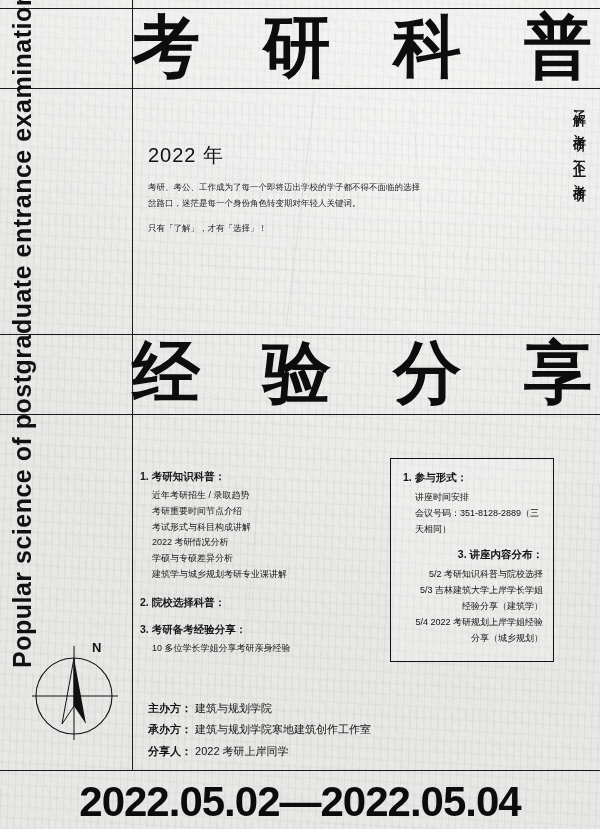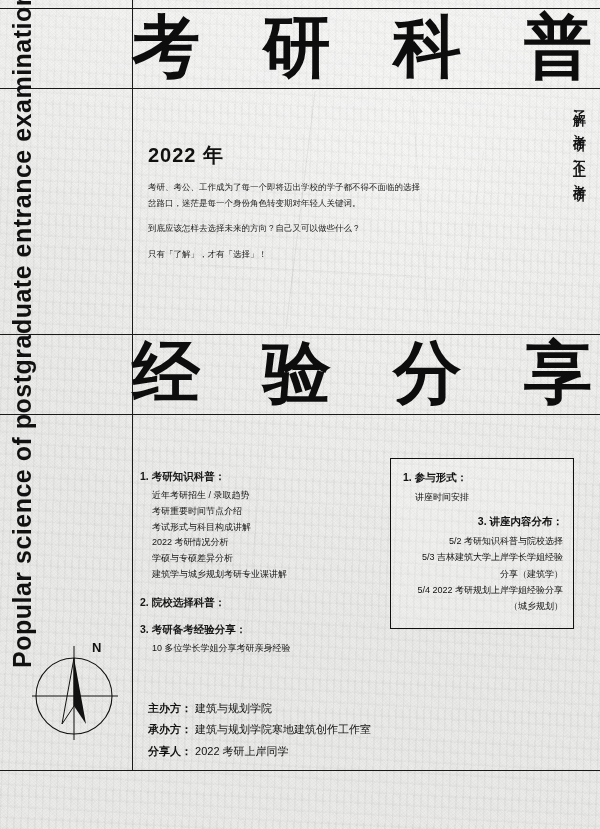--- a/index.html
+++ b/index.html
@@ -91,21 +91,21 @@
     letter-spacing: 4px;
     line-height: 1.1;
     color: #151515;
     white-space: nowrap;
   }
 
   
   #year {
     position: absolute;
     left: 148px; top: 142px;
-    font-size: 20px; font-weight: bold;
+    font-size: 20px; font-weight: normal;
     letter-spacing: 1px;
   }
   #intro {
     position: absolute;
     left: 148px; top: 180px;
     width: 280px;
     font-size: 8.5px;
     line-height: 1.85;
     color: #1b1b1b;
   }
@@ -121,21 +121,21 @@
     color: #161616;
   }
   .ag-item { margin-bottom: 13px; }
   .ag-head { font-weight: bold; font-size: 10.5px; margin-bottom: 4px; }
   .ag-sub { line-height: 1.75; padding-left: 12px; }
 
   
   #infobox {
     position: absolute;
     left: 390px; top: 458px;
-    width: 184px;
+    width: 164px;
     border: 1px solid #111;
     padding: 12px 10px 14px 12px;
     font-size: 9px;
     background: rgba(255,255,255,0.18);
   }
   .ib-item { margin-bottom: 10px; }
   .ib-item:last-child { margin-bottom: 0; text-align: right; }
   .ib-head { font-weight: bold; font-size: 10.5px; margin-bottom: 4px; }
   .ib-sub { line-height: 1.8; padding-left: 12px; }
 
@@ -194,21 +194,20 @@
     <span>研</span>
     <span>科</span>
     <span>普</span>
   </div>
 
   <div class="rtext">了解、考研、不止、考研、</div>
 
   <div id="year">2022 年</div>
   <div id="intro">
     <p>考研、考公、工作成为了每一个即将迈出学校的学子都不得不面临的选择岔路口，迷茫是每一个身份角色转变期对年轻人关键词。</p>
-    <p>到底应该怎样去选择未来的方向？自己又可以做些什么？</p>
     <p>只有「了解」，才有「选择」！</p>
   </div>
 
   <div class="headline" id="hl2">
     <span>经</span>
     <span>验</span>
     <span>分</span>
     <span>享</span>
   </div>
 
@@ -233,20 +232,21 @@
         <div>10 多位学长学姐分享考研亲身经验</div>
       </div>
     </div>
   </div>
 
   <div id="infobox">
     <div class="ib-item">
       <div class="ib-head">1. 参与形式：</div>
       <div class="ib-sub">
         <div>讲座时间安排</div>
+        <div>会议号码：351-8128-2889（三天相同）</div>
       </div>
     </div>
     <div class="ib-item">
       <div class="ib-head">3. 讲座内容分布：</div>
       <div class="ib-sub">
         <div>5/2 考研知识科普与院校选择</div>
         <div>5/3 吉林建筑大学上岸学长学姐经验分享（建筑学）</div>
         <div>5/4 2022 考研规划上岸学姐经验分享（城乡规划）</div>
       </div>
     </div>
@@ -269,14 +269,15 @@
 
   <svg id="compass" viewBox="0 0 96 112">
     <circle cx="48" cy="64" r="38" fill="none" stroke="#111" stroke-width="1.1"></circle>
     <line x1="48" y1="14" x2="48" y2="108" stroke="#111" stroke-width="1"></line>
     <line x1="6" y1="64" x2="92" y2="64" stroke="#111" stroke-width="1"></line>
     <polygon points="48,26 60,92 48,74" fill="#111"></polygon>
     <polygon points="48,26 36,92 48,74" fill="none" stroke="#111" stroke-width="1"></polygon>
     <text x="66" y="20" font-family="Liberation Sans, sans-serif" font-size="13" font-weight="bold" fill="#111">N</text>
   </svg>
 
+  <div id="dateline">2022.05.02—2022.05.04</div>
 
 </div>
 
 </body></html>

